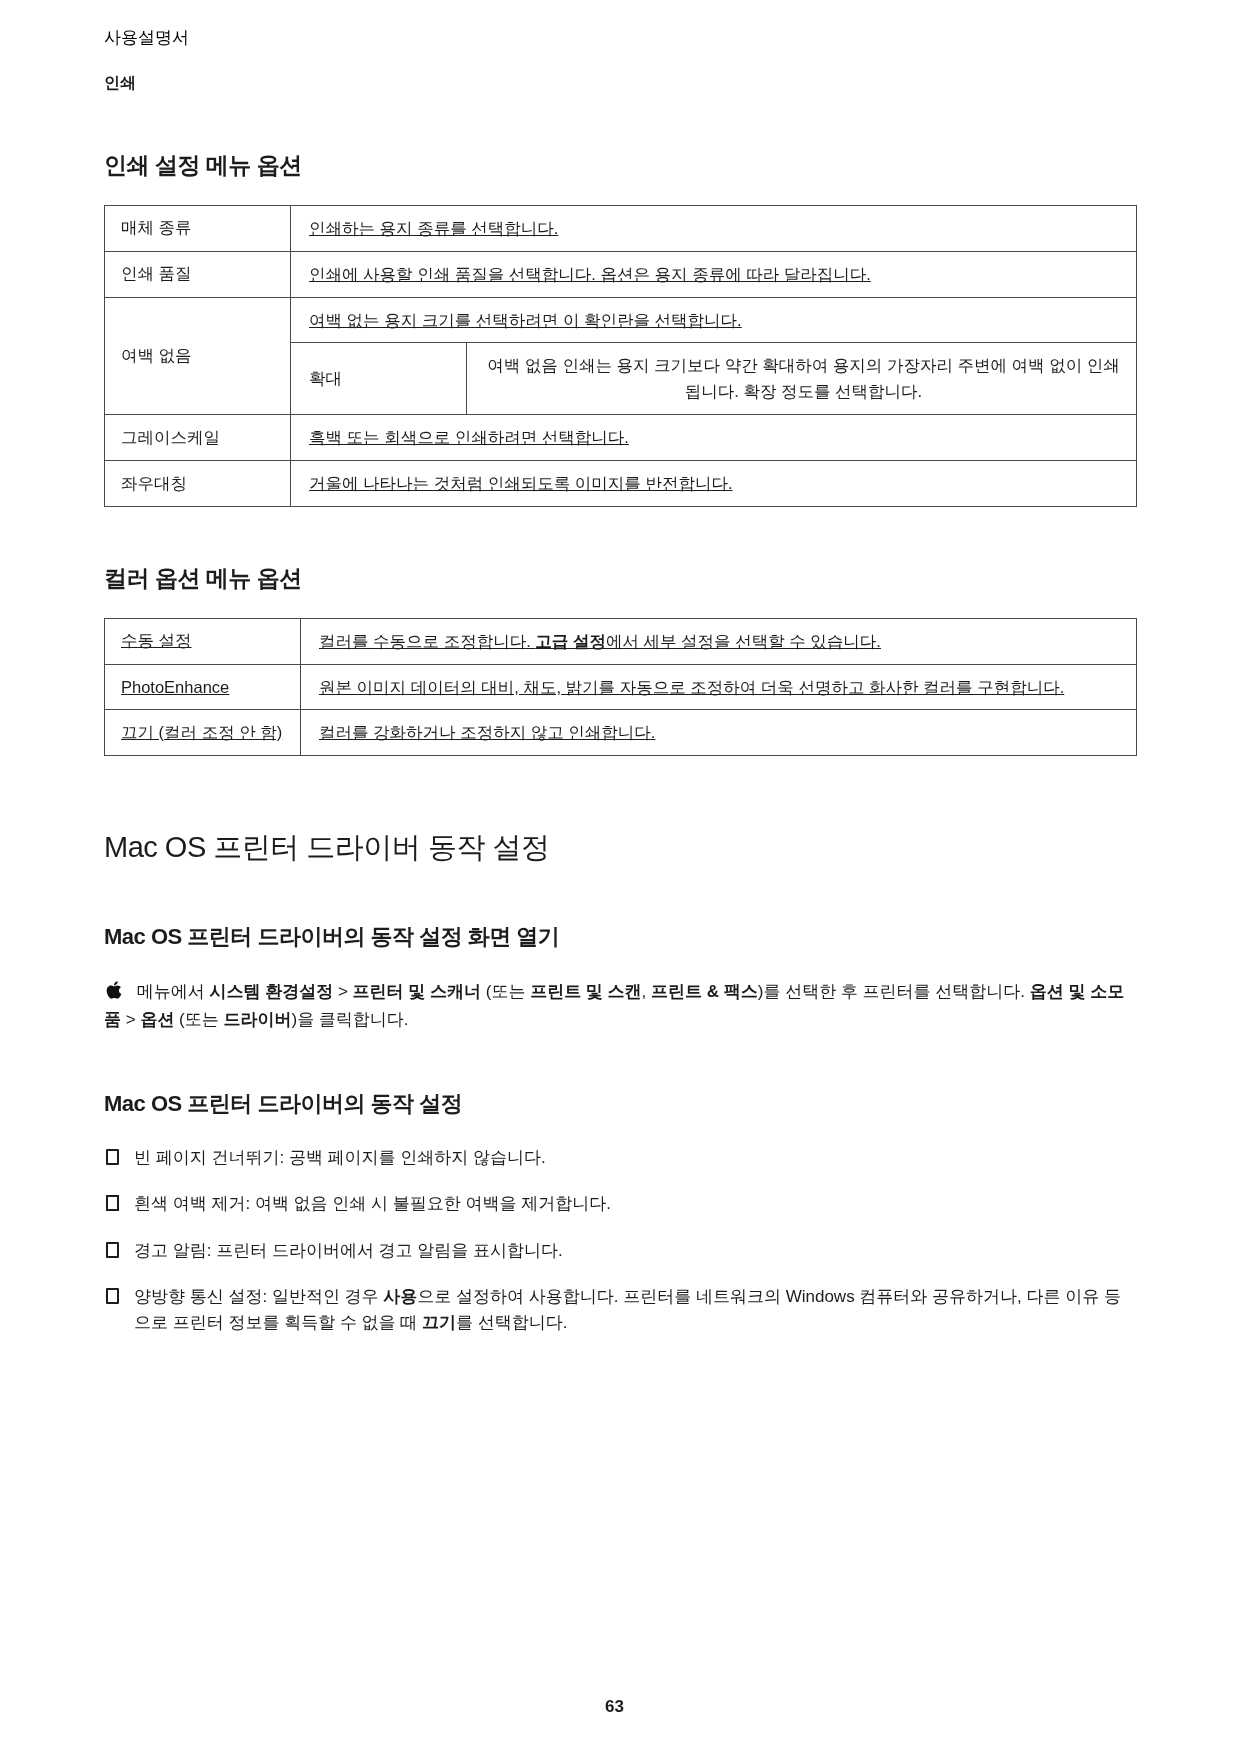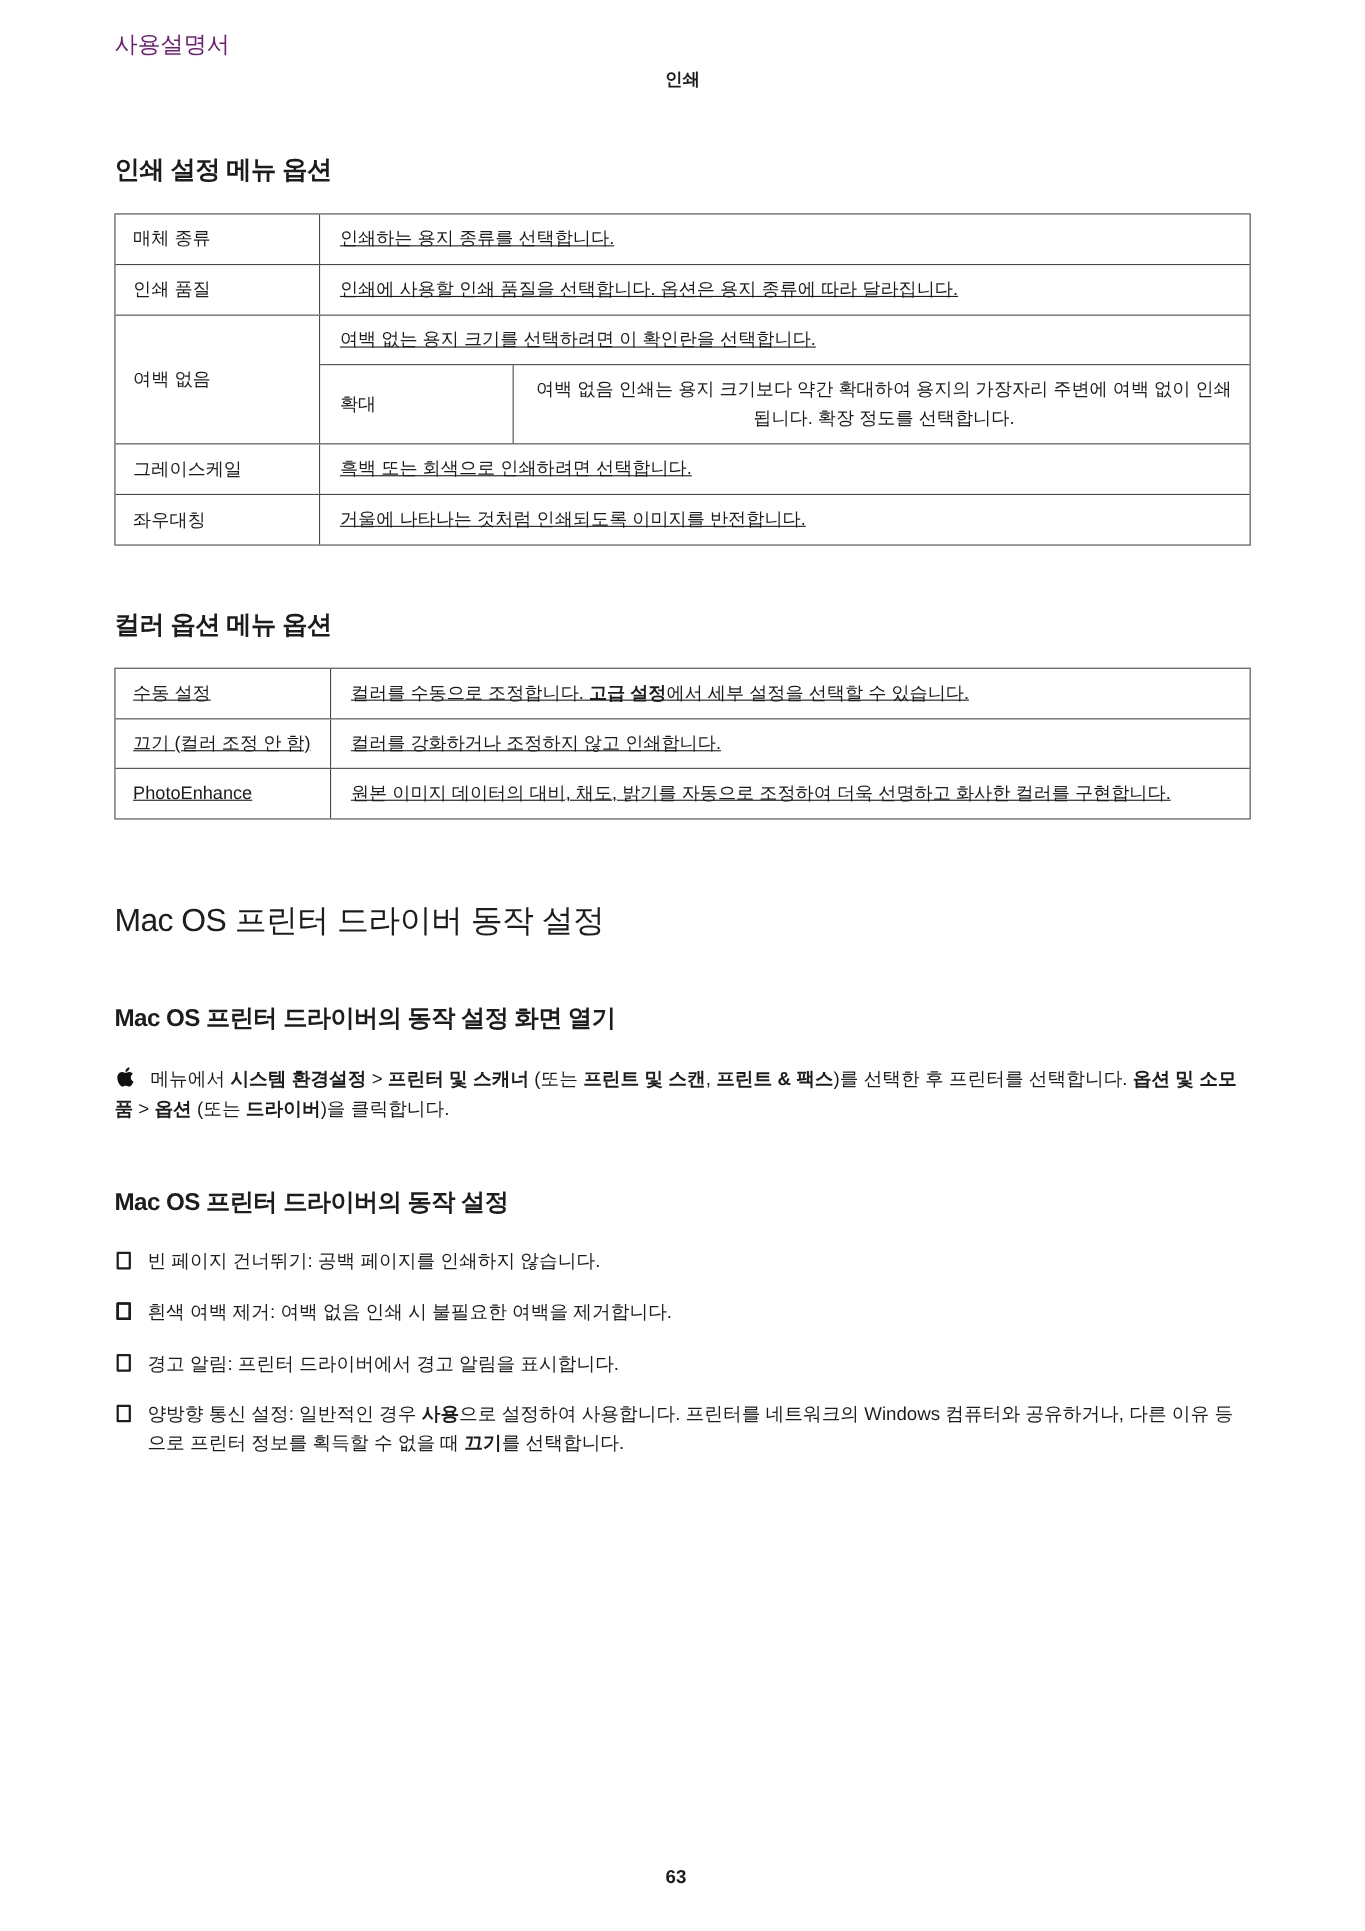--- a/index.html
+++ b/index.html
@@ -6,22 +6,22 @@
   body {
     width: 1241px; height: 1755px;
     background: #ffffff;
     color: #1c1c1c;
     font-family: "Liberation Sans", sans-serif;
     position: relative;
     overflow: hidden;
   }
   .page { padding: 26px 104px 0 104px; }
 
-  .hdr-left { font-size: 21px; color: #701a75; }
-  .hdr-center { text-align: center; font-size: 16px; font-weight: bold; margin-top: 8px; }
+  .hdr-left { font-size: 17px; color: #000000; }
+  .hdr-center { text-align: left; font-size: 16px; font-weight: bold; margin-top: 24px; }
 
   .sec-title { font-size: 23px; font-weight: bold; margin: 56px 0 0 0; letter-spacing: -0.5px; }
   .big-title { font-size: 29px; font-weight: normal; margin: 72px 0 0 0; letter-spacing: -0.5px; }
   .sub-title { font-size: 22px; font-weight: bold; margin: 54px 0 0 0; letter-spacing: -0.5px; }
 
   .tbl { border: 1px solid #4a4a4a; margin-top: 24px; font-size: 16.5px; }
   .tbl-row { display: flex; border-top: 1px solid #4a4a4a; }
   .tbl-row:first-child { border-top: none; }
   .tbl-term {
     width: 186px; flex: 0 0 186px; box-sizing: border-box;
@@ -109,26 +109,26 @@
   <h2 class="sec-title">컬러 옵션 메뉴 옵션</h2>
 
   <div class="tbl tbl2">
     <div class="tbl-row">
       <div class="tbl-term">수동 설정</div>
       <div class="tbl-desc">
           <span><span>컬러를 수동으로 조정합니다. </span><span class="b">고급 설정</span><span>에서 세부 설정을 선택할 수 있습니다.</span></span>
         </div>
     </div>
     <div class="tbl-row">
+      <div class="tbl-term">PhotoEnhance</div>
+      <div class="tbl-desc">원본 이미지 데이터의 대비, 채도, 밝기를 자동으로 조정하여 더욱 선명하고 화사한 컬러를 구현합니다.</div>
+    </div>
+    <div class="tbl-row">
       <div class="tbl-term">끄기 (컬러 조정 안 함)</div>
       <div class="tbl-desc">컬러를 강화하거나 조정하지 않고 인쇄합니다.</div>
-    </div>
-    <div class="tbl-row">
-      <div class="tbl-term">PhotoEnhance</div>
-      <div class="tbl-desc">원본 이미지 데이터의 대비, 채도, 밝기를 자동으로 조정하여 더욱 선명하고 화사한 컬러를 구현합니다.</div>
     </div>
   </div>
 
   <h1 class="big-title">Mac OS 프린터 드라이버 동작 설정</h1>
 
   <h3 class="sub-title">Mac OS 프린터 드라이버의 동작 설정 화면 열기</h3>
 
   <p class="para"><span class="apple-ico"><svg viewBox="0 0 384 512" width="20" height="20" fill="#111">
           <path d="M318.7 268.7c-.2-36.7 16.4-64.4 50-84.8-18.8-26.9-47.2-41.7-84.7-44.6-35.5-2.8-74.3 20.7-88.5 20.7-15 0-49.4-19.7-76.4-19.7C63.3 141.2 4 184.8 4 273.5q0 39.3 14.4 81.2c12.8 36.7 59 126.7 107.2 125.2 25.2-.6 43-17.9 75.8-17.9 31.8 0 48.3 17.9 76.4 17.9 48.6-.7 90.4-82.5 102.6-119.3-65.2-30.7-61.7-90-61.7-91.9zm-56.6-164.2c27.3-32.4 24.8-61.9 24-72.5-24.1 1.4-52 16.4-67.9 34.9-17.5 19.8-27.8 44.3-25.6 71.9 26.1 2 49.9-11.4 69.5-34.3z"></path>
         </svg></span><span><span> 메뉴에서 </span><span class="b">시스템 환경설정</span><span> &gt; </span><span class="b">프린터 및 스캐너</span><span> (또는 </span><span class="b">프린트 및 스캔</span><span>, </span><span class="b">프린트 &amp; 팩스</span><span>)를 선택한 후 프린터를 선택합니다. </span><span class="b">옵션 및 소모품</span><span> &gt; </span><span class="b">옵션</span><span> (또는 </span><span class="b">드라이버</span><span>)을 클릭합니다.</span></span></p>

